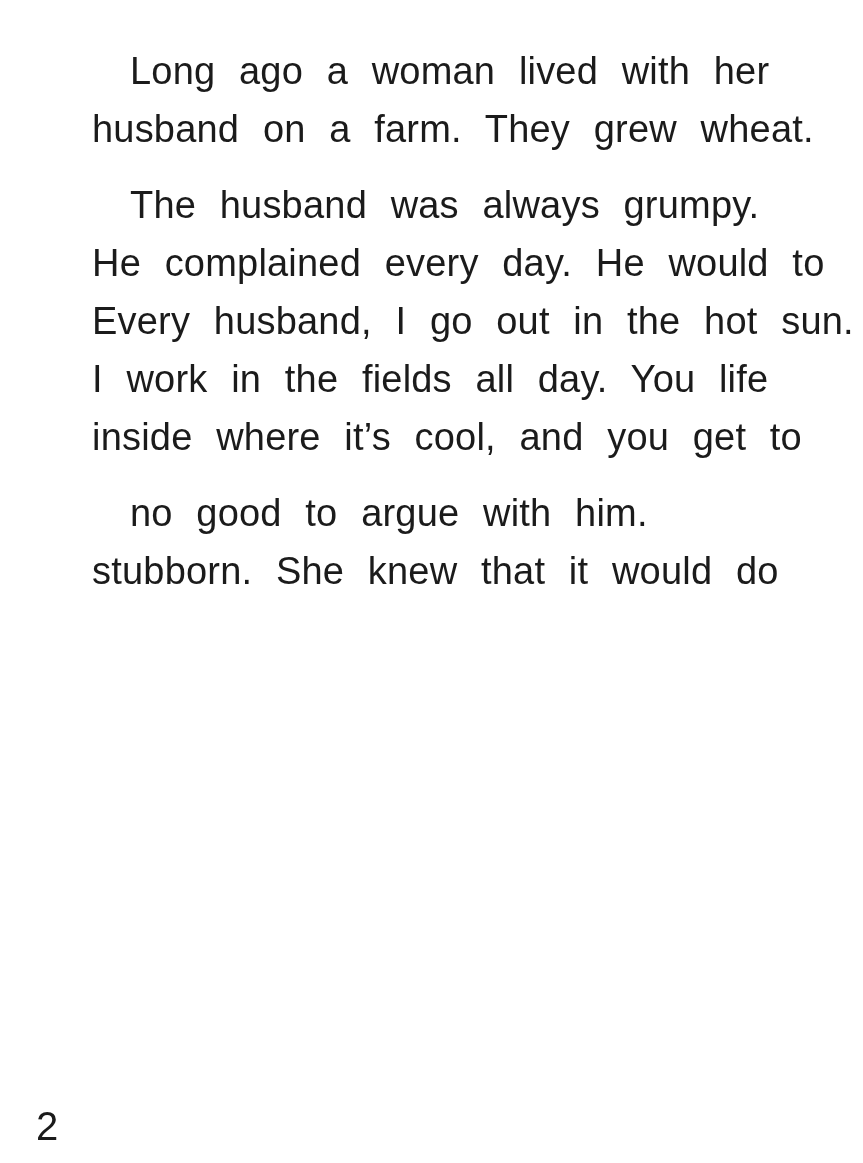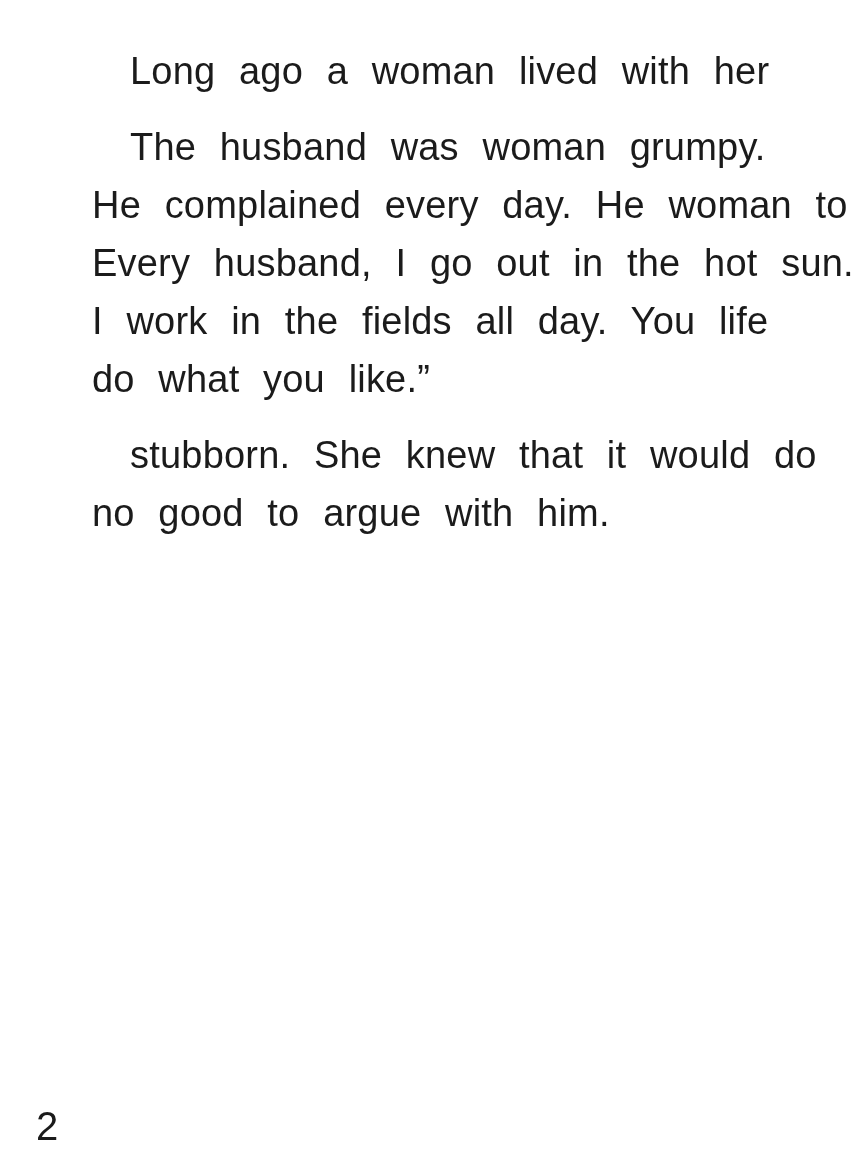--- a/index.html
+++ b/index.html
@@ -45,27 +45,28 @@
     color: #1b1b1b;
   }
 </style>
 </head>
 <body>
 
 <div class="page">
   <div class="story">
     <div class="paragraph">
         <div class="line">Long ago a woman lived with her</div>
+        <div class="line">husband on a farm. They grew wheat.</div>
       </div>
     <div class="paragraph">
-        <div class="line">The husband was woman grumpy.</div>
-        <div class="line">He complained every day. He woman to</div>
+        <div class="line">The husband was always grumpy.</div>
+        <div class="line">He complained every day. He would to</div>
         <div class="line">Every husband, I go out in the hot sun.</div>
         <div class="line">I work in the fields all day. You life</div>
-        <div class="line">do what you like.”</div>
+        <div class="line">inside where it’s cool, and you get to</div>
       </div>
     <div class="paragraph">
+        <div class="line">no good to argue with him.</div>
         <div class="line">stubborn. She knew that it would do</div>
-        <div class="line">no good to argue with him.</div>
       </div>
   </div>
   <div class="page-number">2</div>
 </div>
 
 </body></html>

